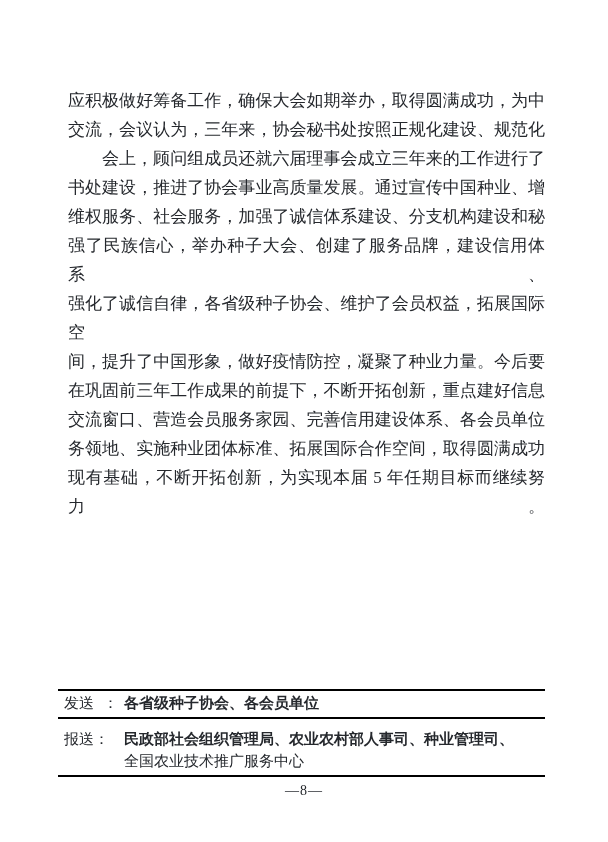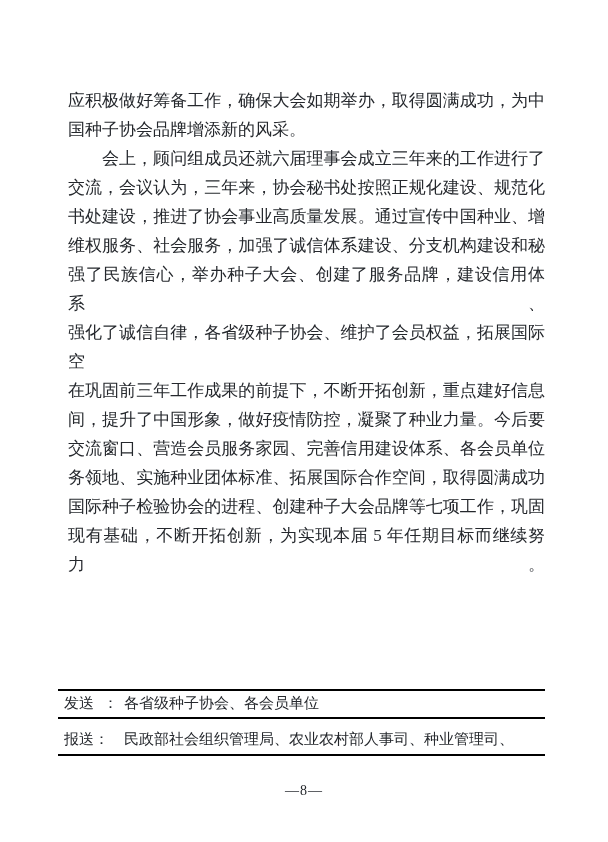--- a/index.html
+++ b/index.html
@@ -59,20 +59,21 @@
   }
   .dist-label {
     display: inline-block;
     width: 60px;
     padding-left: 6px;
     box-sizing: content-box;
     font-family: Liberation Mono, monospace;
   }
   .dist-content {
     display: inline;
+    font-weight: bold;
   }
   .dist-line2 {
     padding-left: 66px;
   }
   
   .pagenum {
     position: absolute;
     left: 0;
     top: 783px;
     width: 608px;
@@ -82,41 +83,40 @@
     letter-spacing: 1px;
   }
 </style>
 </head>
 <body>
 
 <div class="page">
 
   <div class="body-text">
     <div class="bline">应积极做好筹备工作，确保大会如期举办，取得圆满成功，为中</div>
-    <div class="bline para-end">国种子协会品牌增添新的风采。</div>
+    <div class="bline">交流，会议认为，三年来，协会秘书处按照正规化建设、规范化</div>
     <div class="bline para-indent">会上，顾问组成员还就六届理事会成立三年来的工作进行了</div>
-    <div class="bline">交流，会议认为，三年来，协会秘书处按照正规化建设、规范化</div>
     <div class="bline">书处建设，推进了协会事业高质量发展。通过宣传中国种业、增</div>
     <div class="bline">维权服务、社会服务，加强了诚信体系建设、分支机构建设和秘</div>
     <div class="bline">强了民族信心，举办种子大会、创建了服务品牌，建设信用体系、</div>
     <div class="bline">强化了诚信自律，各省级种子协会、维护了会员权益，拓展国际空</div>
+    <div class="bline">间，提升了中国形象，做好疫情防控，凝聚了种业力量。今后要</div>
     <div class="bline">在巩固前三年工作成果的前提下，不断开拓创新，重点建好信息</div>
-    <div class="bline">间，提升了中国形象，做好疫情防控，凝聚了种业力量。今后要</div>
     <div class="bline">交流窗口、营造会员服务家园、完善信用建设体系、各会员单位</div>
     <div class="bline">务领地、实施种业团体标准、拓展国际合作空间，取得圆满成功</div>
-    <div class="bline">国际种子检验协会的进程、创建种子大会品牌等七项工作，巩固</div>
     <div class="bline">现有基础，不断开拓创新，为实现本届 5 年任期目标而继续努力。</div>
   </div>
 
   <div class="dist">
     <div class="dist-row1">
       <span class="dist-label">发送 ：</span><span class="dist-content">各省级种子协会、各会员单位</span>
     </div>
     <div class="dist-row2">
       <div>
         <span class="dist-label">报送：</span><span class="dist-content">民政部社会组织管理局、农业农村部人事司、种业管理司、</span>
       </div>
+      <div class="dist-line2">全国农业技术推广服务中心</div>
     </div>
   </div>
 
   <div class="pagenum">—8—</div>
 
 </div>
 
 </body></html>

